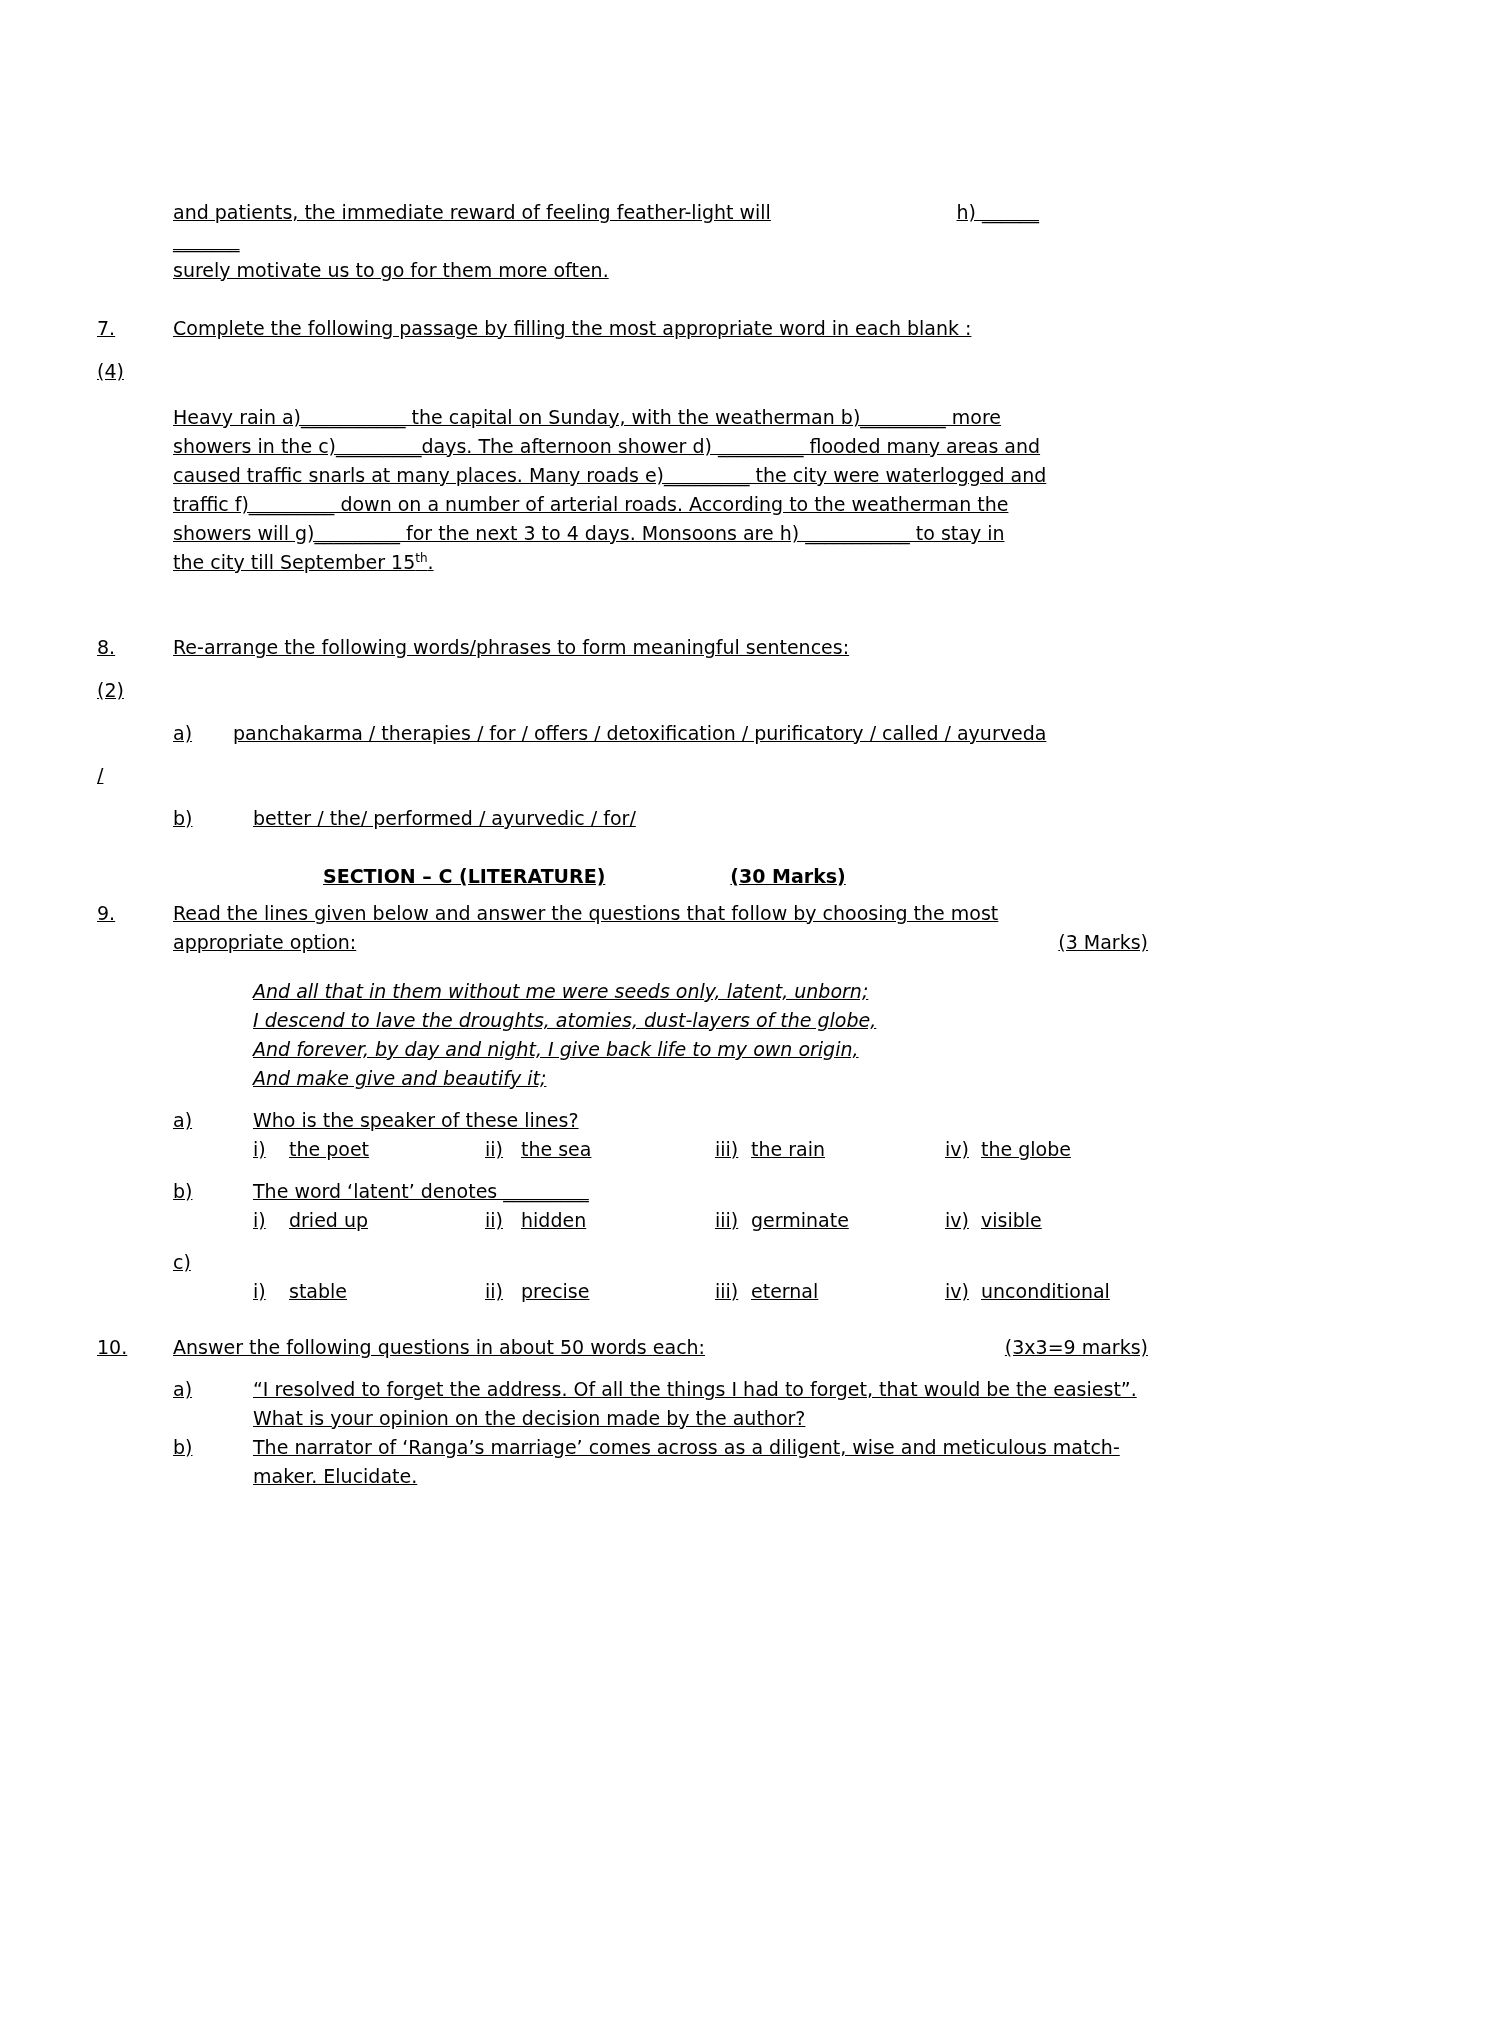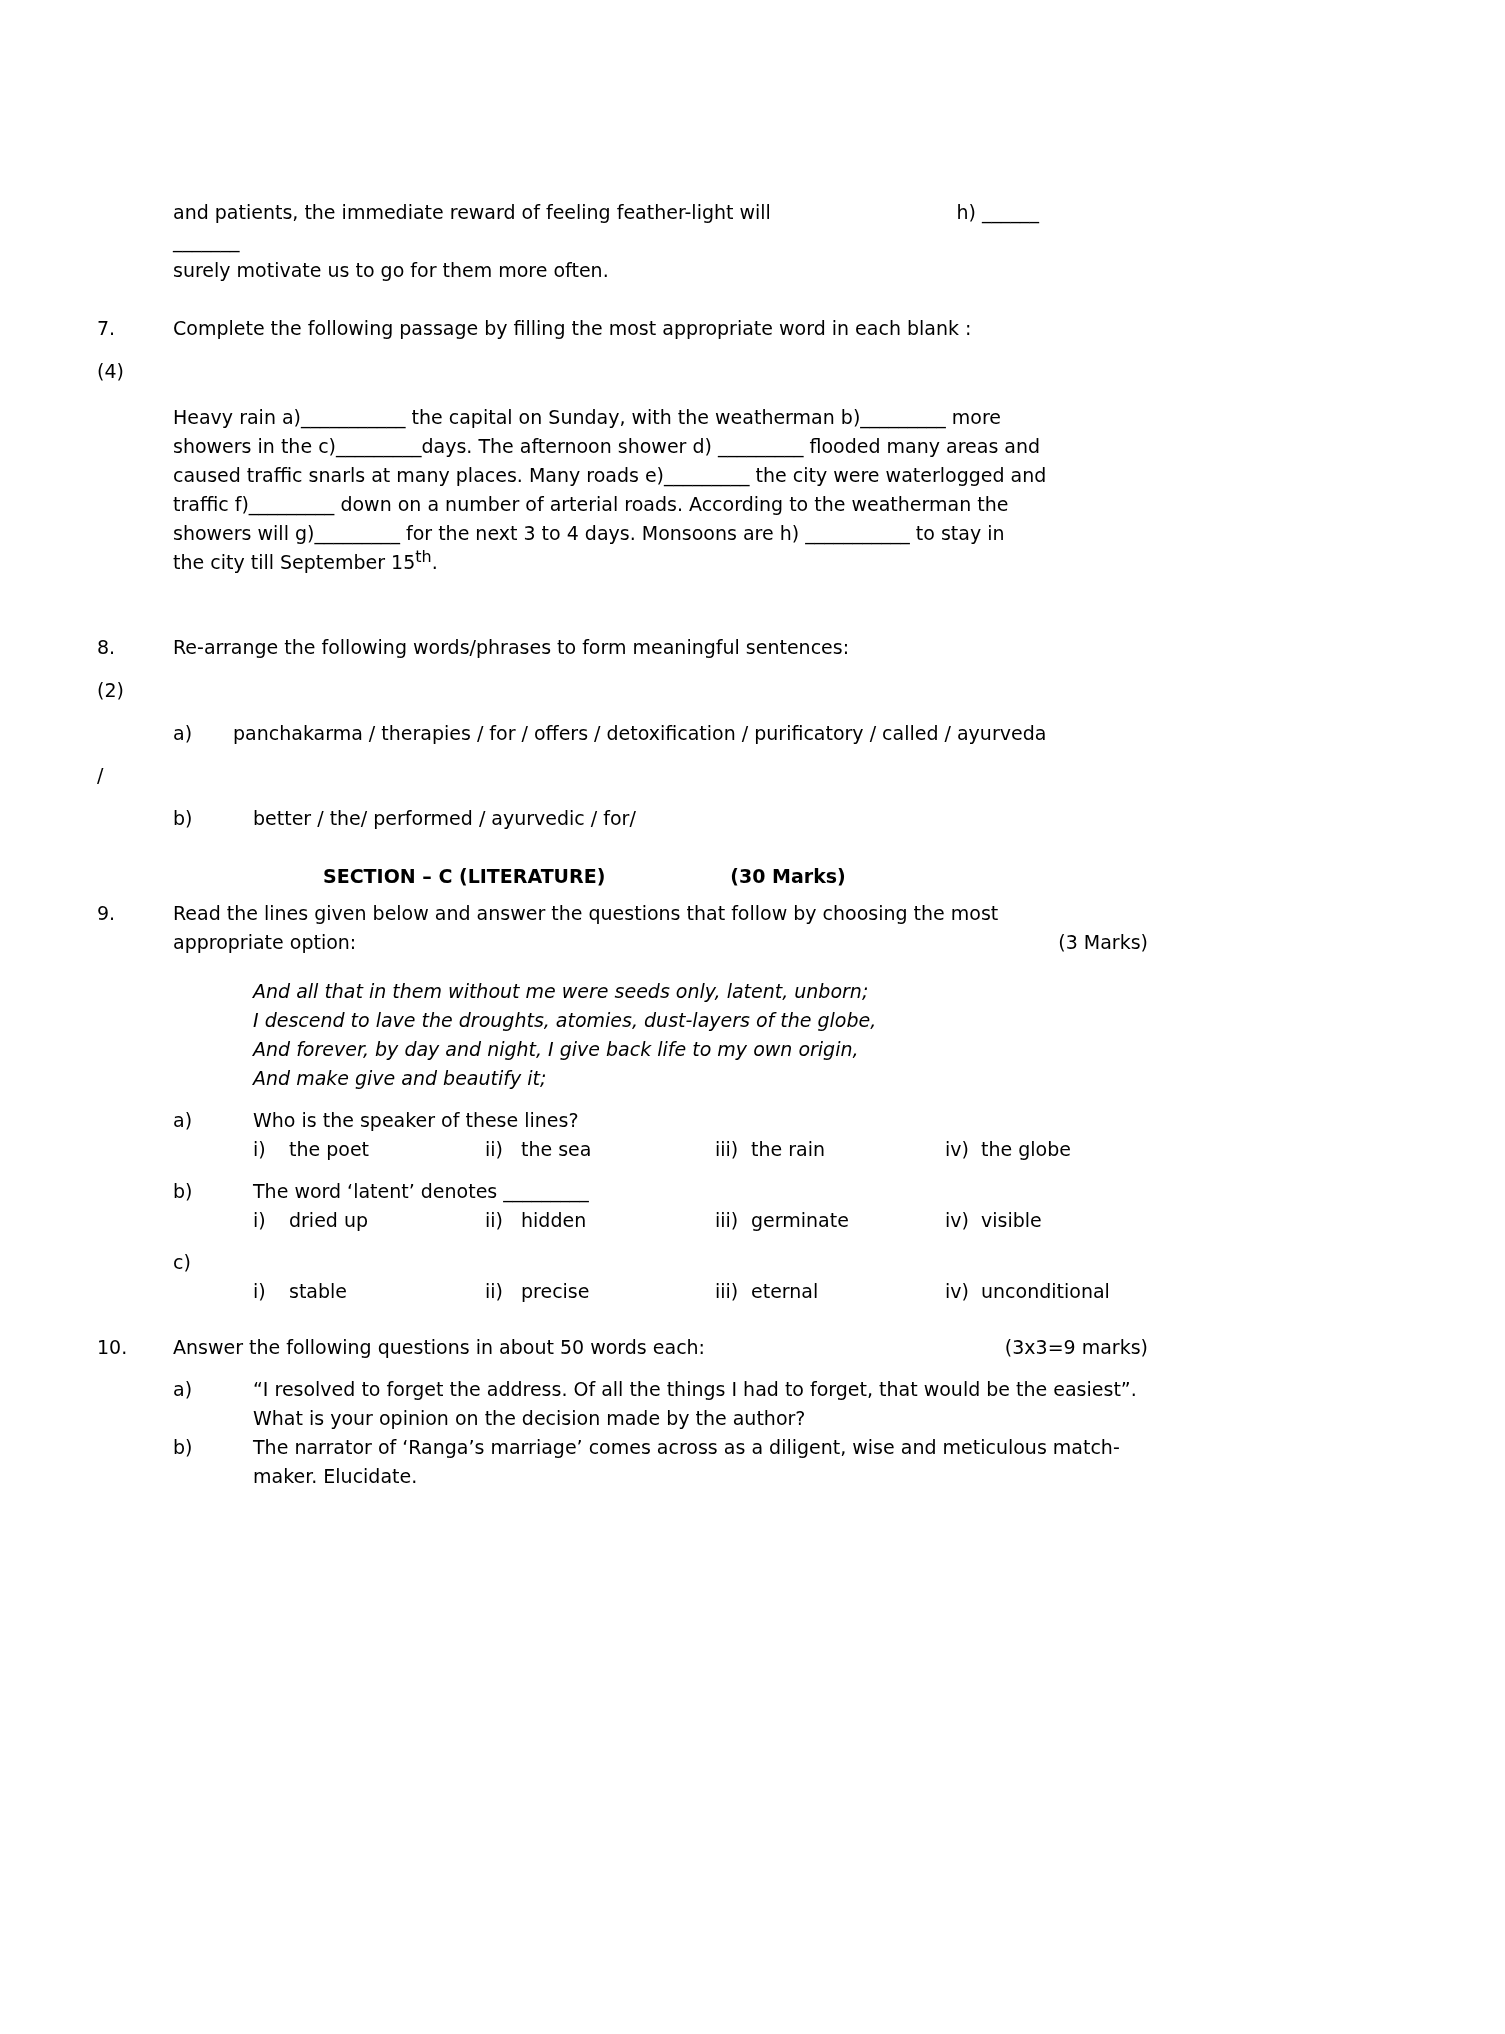--- a/index.html
+++ b/index.html
@@ -4,37 +4,37 @@
 <style>
   * { margin:0; padding:0; box-sizing:border-box; }
   html,body { background:#ffffff; }
   body {
     width:1505px; height:2034px;
     color:#000;
     font-family:"DejaVu Sans","Liberation Sans",sans-serif;
     font-size:19px; line-height:29px;
     overflow:hidden;
   }
-  .content { padding:198px 0 0 97px; width:1148px; }
+  .content { padding:198px 0 0 97px; width:1148px;text-decoration:underline; }
 
   .q-row { display:flex; align-items:flex-start; }
   .q-num { flex:0 0 76px; }
   .q-body { flex:1 1 auto; }
   .q-marks { margin-top:14px; }
 
   .flex-row { display:flex; }
   .push-right { margin-left:auto; }
 
   .intro { margin-left:76px; }
   .intro .line1 { display:flex; width:866px; }
 
   .sec-q7 { margin-top:29px; }
   .passage { margin-left:76px; margin-top:17px; }
   .passage div { white-space:nowrap; }
-  sup { font-size:16px; line-height:0; vertical-align:super; }
+  sup { font-size:12px; line-height:0; vertical-align:super; }
 
   .sec-q8 { margin-top:56px; }
   .sub-row { display:flex; align-items:flex-start; }
   .indent-1 { margin-left:76px; }
   .lbl-60 { flex:0 0 60px; }
   .lbl-80 { flex:0 0 80px; }
   .mt-14 { margin-top:14px; }
   .mt-13 { margin-top:13px; }
 
   .section-heading {

